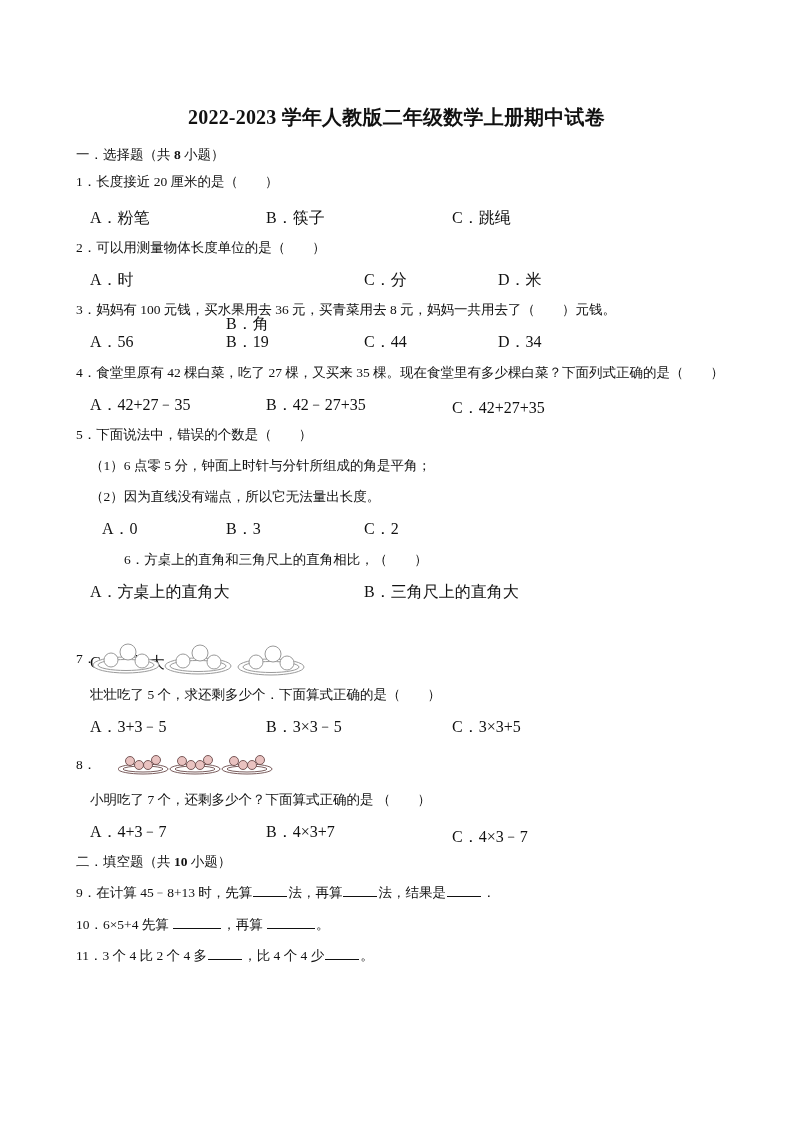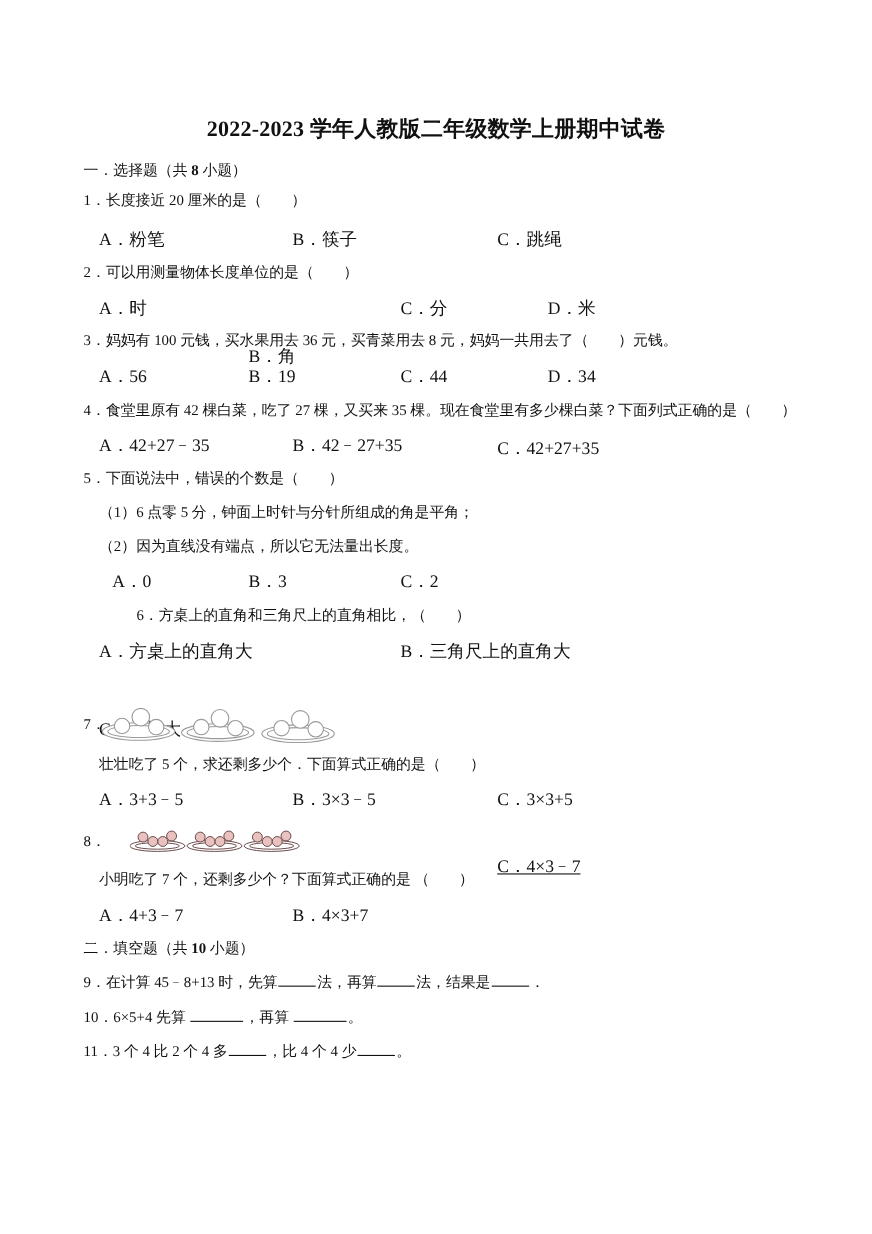--- a/index.html
+++ b/index.html
@@ -125,21 +125,21 @@
           <circle cx="21" cy="17" r="4.5" fill="#e9c2c0"></circle>
         <circle cx="30" cy="17" r="4.5" fill="#e9c2c0"></circle>
           <circle cx="38" cy="12" r="4.5" fill="#e9c2c0"></circle>
       </g>
     </g>
   </svg>
 </div>
 <div class="line" style="top:791px;left:90px;">小明吃了 7 个，还剩多少个？下面算式正确的是 （　　）</div>
 <div class="opt" style="top:822px;left:90px;">A．4+3﹣7</div>
 <div class="opt" style="top:822px;left:266px;">B．4×3+7</div>
-<div class="opt" style="top:778px;left:452px;text-decoration:underline;">C．4×3﹣7</div>
+<div class="opt" style="top:827px;left:452px;">C．4×3﹣7</div>
 
 <div class="line sec" style="top:853px;left:76px;">
   <span>二．填空题（共 </span><b>10</b><span> 小题）</span>
 </div>
 
 <div class="line" style="top:884px;left:76px;">
   <span>9．在计算 45﹣8+13 时，先算</span><span class="blank" style="width:34px;"></span><span>法，再算</span><span class="blank" style="width:34px;"></span><span>法，结果是</span><span class="blank" style="width:34px;"></span><span>．</span>
 </div>
 
 <div class="line" style="top:916px;left:76px;">

